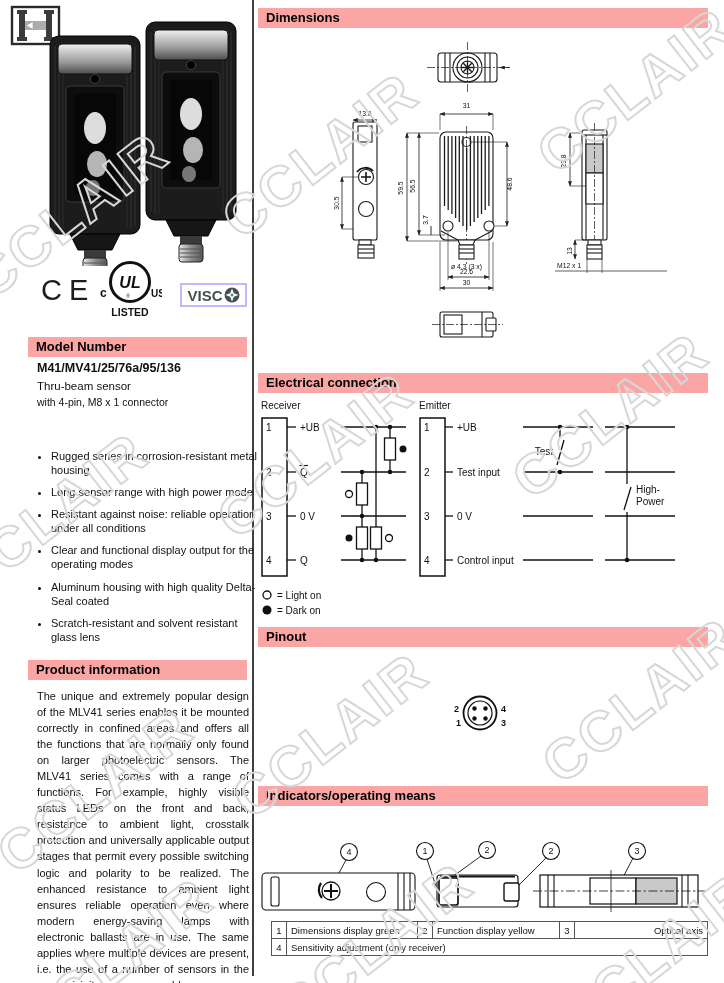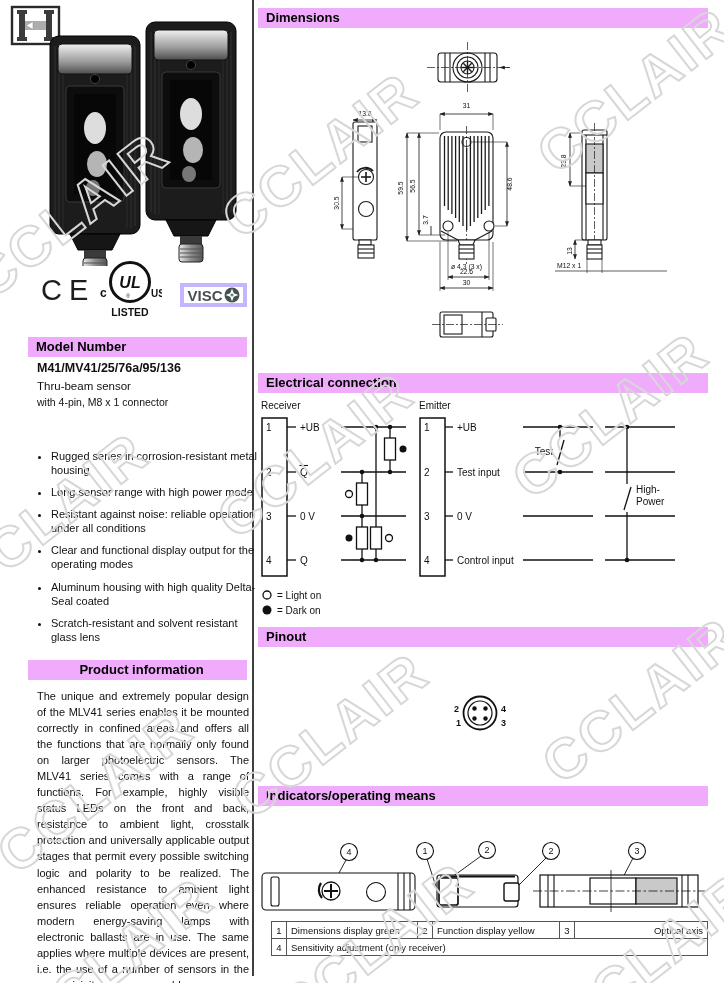--- a/index.html
+++ b/index.html
@@ -1,33 +1,33 @@
 <!DOCTYPE html>
 <html><head>
 <meta charset="utf-8">
 <style>
   html,body{margin:0;padding:0;background:#e9e9e9;}
   .page{position:relative;width:724px;height:983px;background:#fff;overflow:hidden;
         font-family:"Liberation Sans",sans-serif;color:#111;}
   .abs{position:absolute;}
   .divider{position:absolute;left:252px;top:0;width:1.5px;height:976px;background:#3f3f3f;}
-  .bar{position:absolute;background:#f0abfc;color:#000;font-weight:bold;font-size:13px;
+  .bar{position:absolute;background:#fca5a5;color:#000;font-weight:bold;font-size:13px;
        line-height:20px;height:20px;padding-left:8px;box-sizing:border-box;}
   .bar.left{left:28px;width:219px;}
   .bar.right{left:258px;width:450px;}
   .model-line{position:absolute;left:37px;font-weight:bold;font-size:12.5px;}
   .ptype{position:absolute;left:37px;font-size:11.5px;}
   .pconn{position:absolute;left:37px;font-size:10.5px;}
   ul.features{position:absolute;left:39px;top:449px;width:209px;margin:0;padding:0 0 0 12px;
        list-style:disc outside;font-size:11px;line-height:1.28;}
   ul.features li{margin-bottom:8px;}
   .info-text{position:absolute;left:37px;top:688px;width:212px;font-size:11px;line-height:1.46;
        text-align:justify;}
   .ce-mark{position:absolute;left:41px;top:274px;font-size:29px;letter-spacing:7px;color:#1d1d1d;}
-  .visco{position:absolute;left:180px;top:283px;width:67px;height:24px;border:4px solid #c4b5fd;
+  .visco{position:absolute;left:180px;top:283px;width:67px;height:24px;border:2px solid #c4b5fd;
        background:#fff;display:flex;align-items:center;justify-content:center;gap:1px;box-sizing:border-box;}
   .visco span{font-weight:bold;font-size:15px;color:#474f52;}
   svg{font-family:"Liberation Sans",sans-serif;}
   svg text{fill:#111;}
   .wm{position:absolute;font-weight:bold;font-size:56px;letter-spacing:3px;color:transparent;
       -webkit-text-stroke:2px #d7d7d7;transform:translate(-50%,-50%) rotate(-38deg);
       pointer-events:none;white-space:nowrap;z-index:9;}
   table.legend{position:absolute;left:271px;top:921px;border-collapse:collapse;font-size:9.5px;}
   table.legend td{border:1px solid #555;padding:1.5px 4px;height:13px;}
   table.legend td.n{width:10px;text-align:center;padding:1.5px 2px;}
@@ -116,21 +116,21 @@
 
   <ul class="features">
     <li>Rugged series in corrosion-resistant metal housing</li>
     <li>Long sensor range with high power mode</li>
     <li>Resistant against noise: reliable operation under all conditions</li>
     <li>Clear and functional display output for the operating modes</li>
     <li>Aluminum housing with high quality Delta-Seal coated</li>
     <li>Scratch-resistant and solvent resistant glass lens</li>
   </ul>
 
-  <div class="bar left" style="top:660px;text-align:center;">Product information</div>
+  <div class="bar left" style="top:660px;">Product information</div>
   <div class="info-text">The unique and extremely popular design of the MLV41 series enables it be mounted correctly in confined areas and offers all the functions that are normally only found on larger photoelectric sensors. The MLV41 series comes with a range of functions. For example, highly visible status LEDs on the front and back, resistance to ambient light, crosstalk protection and universally applicable output stages that permit every possible switching logic and polarity to be realized. The enhanced resistance to ambient light ensures reliable operation even where modern energy-saving lamps with electronic ballasts are in use. The same applies where multiple devices are present, i.e. the use of a number of sensors in the same vicinity causes no problems.</div>
 
   <div class="bar right" style="top:8px;">Dimensions</div>
   <div class="bar right" style="top:373px;">Electrical connection</div>
   <div class="bar right" style="top:627px;">Pinout</div>
   <div class="bar right" style="top:786px;">Indicators/operating means</div>
 
   <svg class="abs" style="left:255px;top:30px;" width="469" height="340" viewBox="0 0 469 340" fill="none" stroke="#1a1a1a" stroke-width="1.1" font-size="6.8">
     <defs>
       <marker id="mE" markerWidth="7" markerHeight="6" refX="6" refY="2.5" orient="auto">

